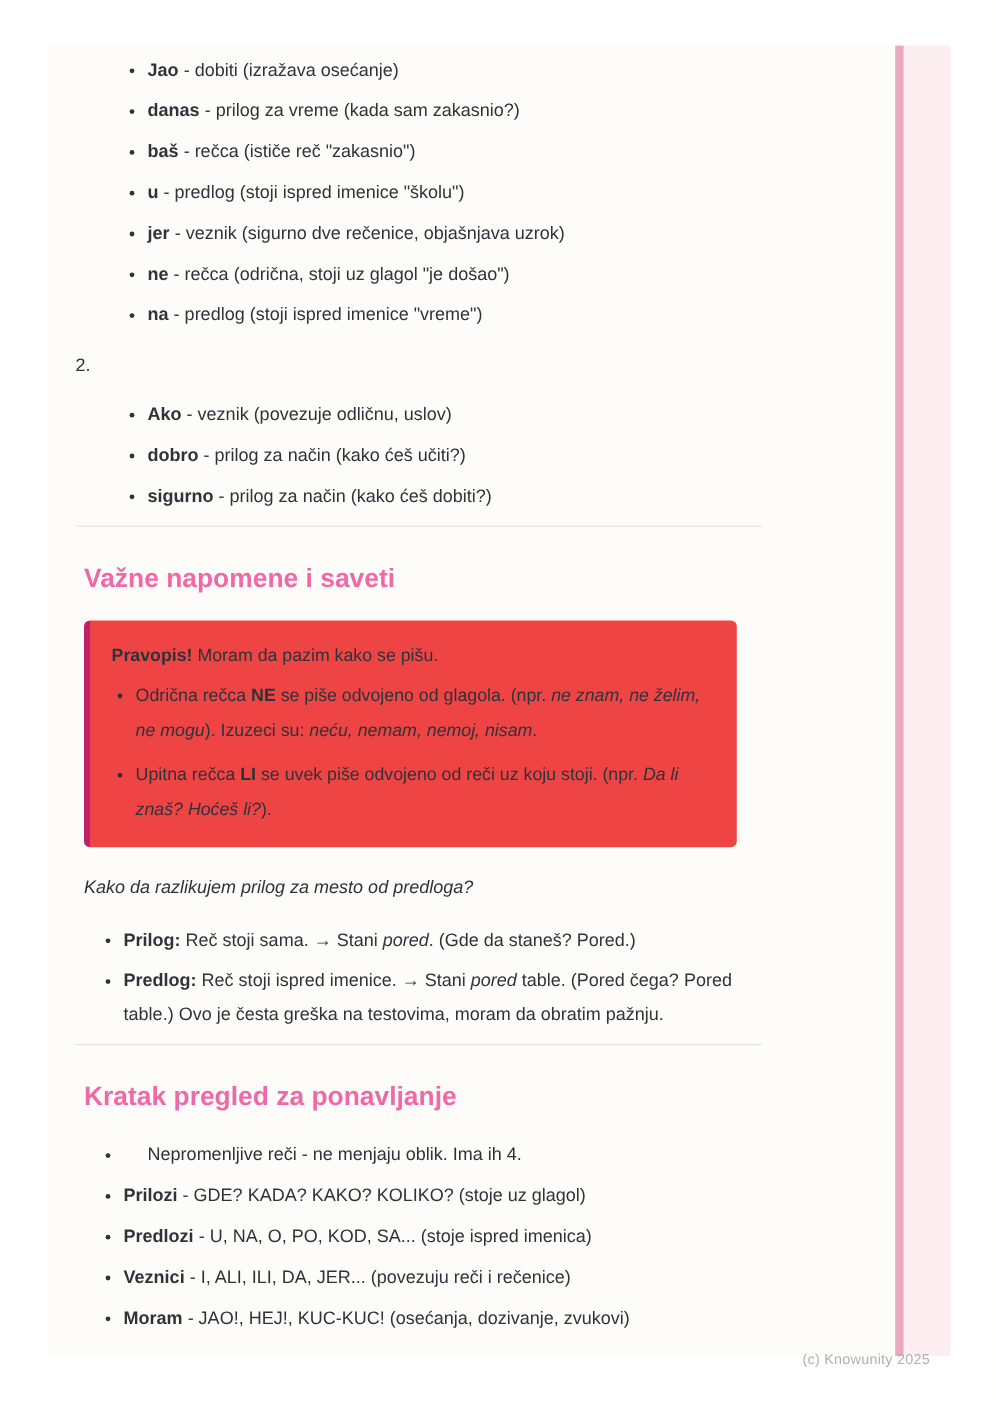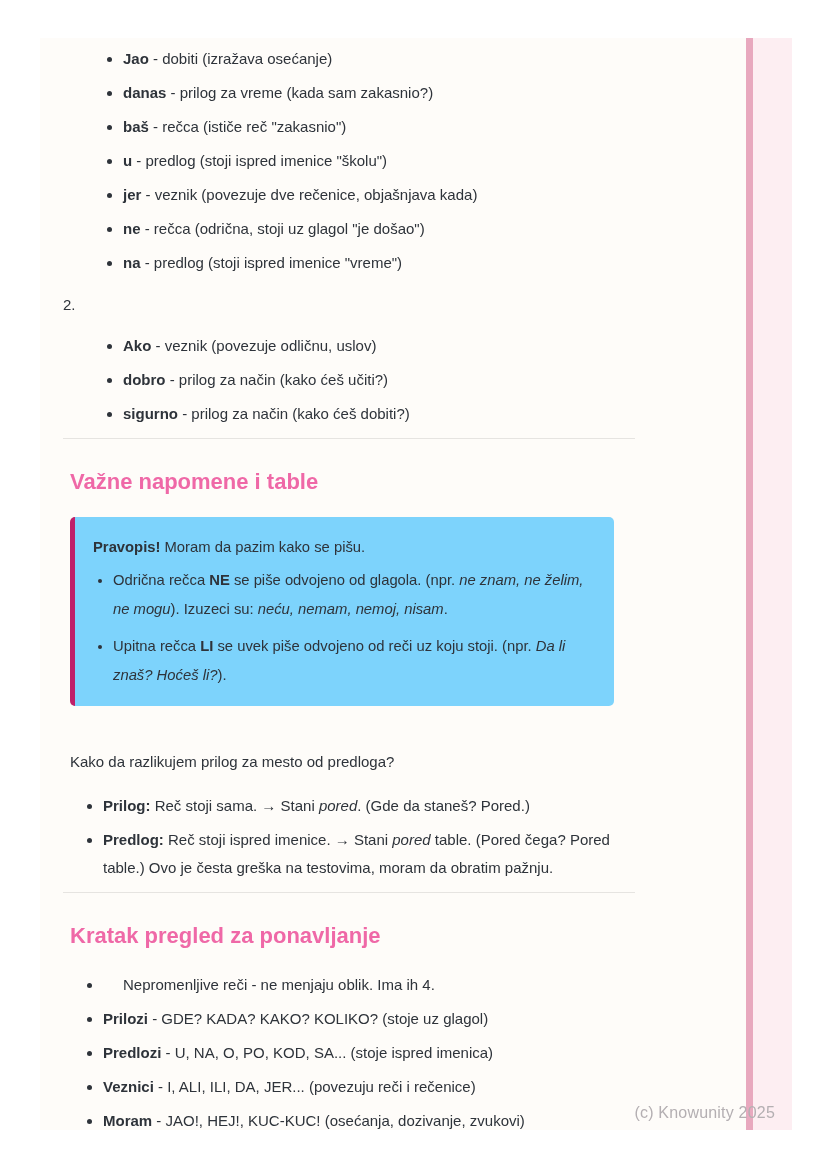--- a/index.html
+++ b/index.html
@@ -72,82 +72,83 @@
     margin: 10px 0 0 0;
     width: 572px;
   }
   h2.pink {
     color: #ef68a7;
     font-size: 22px;
     font-weight: 700;
     margin: 30px 0 22px 7px;
   }
   .callout {
-    background: #7dd3fc;
+    background: #ef4444;
     border-left: 5px solid #bf2069;
     border-radius: 5px;
     margin: 0 0 0 7px;
     width: 544px;
     box-sizing: border-box;
     padding: 16px 12px 16px 18px;
     font-size: 14.8px;
     line-height: 29px;
     color: #2e333a;
   }
   .callout .callout-title { margin: 0 0 4px 0; }
   .callout ul.blist { padding-left: 20px; }
   .callout ul.blist li { line-height: 29px; margin-bottom: 8px; }
   .callout ul.blist li:last-child { margin-bottom: 0; }
   .question {
-    margin: 44px 0 18px 7px;
+    font-style: italic;
+    margin: 22px 0 18px 7px;
     line-height: 24px;
   }
   .footer-credit {
     position: absolute;
-    top: 1066px;
+    top: 1088px;
     right: 17px;
-    font-size: 16px;
+    font-size: 12px;
     color: #b4afb2;
     z-index: 3;
     letter-spacing: 0.2px;
   }
 </style>
 </head>
 <body>
 
 <div class="canvas">
   <div class="page">
     <div class="edge-band"></div>
     <div class="edge-stripe"></div>
 
     <div class="content">
 
       <ul class="blist sub">
         <li><span style="font-weight: 700;">Jao</span><span> - dobiti (izražava osećanje)</span></li>
         <li><span style="font-weight: 700;">danas</span><span> - prilog za vreme (kada sam zakasnio?)</span></li>
         <li><span style="font-weight: 700; margin-top: 39px;">baš</span><span> - rečca (ističe reč "zakasnio")</span></li>
         <li><span style="font-weight: 700;">u</span><span> - predlog (stoji ispred imenice "školu")</span></li>
-        <li><span style="font-weight: 700;">jer</span><span> - veznik (povezuje dve rečenice, objašnjava kada)</span></li>
+        <li><span style="font-weight: 700;">jer</span><span> - veznik (sigurno dve rečenice, objašnjava uzrok)</span></li>
         <li><span style="font-weight: 700;">ne</span><span> - rečca (odrična, stoji uz glagol "je došao")</span></li>
         <li><span style="font-weight: 700;">na</span><span> - predlog (stoji ispred imenice "vreme")</span></li>
       </ul>
 
       <div class="numbered">
         <span class="num">2.</span>
       </div>
 
       <ul class="blist sub">
         <li><span style="font-weight: 700;">Ako</span><span> - veznik (povezuje odličnu, uslov)</span></li>
         <li><span style="font-weight: 700;">dobro</span><span> - prilog za način (kako ćeš učiti?)</span></li>
         <li><span style="font-weight: 700;">sigurno</span><span> - prilog za način (kako ćeš dobiti?)</span></li>
       </ul>
 
       <hr class="divider">
 
-      <h2 class="pink">Važne napomene i table</h2>
+      <h2 class="pink">Važne napomene i saveti</h2>
 
       <div class="callout">
         <p class="callout-title"><span style="font-weight: 700;">Pravopis!</span><span> Moram da pazim kako se pišu.</span></p>
         <ul class="blist">
           <li><span>Odrična rečca </span><span style="font-weight: 700;">NE</span><span> se piše odvojeno od glagola. (npr. </span><span style="font-style: italic;">ne znam, ne želim, ne mogu</span><span>). Izuzeci su: </span><span style="font-style: italic;">neću, nemam, nemoj, nisam</span><span>.</span></li>
           <li><span>Upitna rečca </span><span style="font-weight: 700;">LI</span><span> se uvek piše odvojeno od reči uz koju stoji. (npr. </span><span style="font-style: italic;">Da li znaš? Hoćeš li?</span><span>).</span></li>
         </ul>
       </div>
 
       <p class="question">Kako da razlikujem prilog za mesto od predloga?</p>

